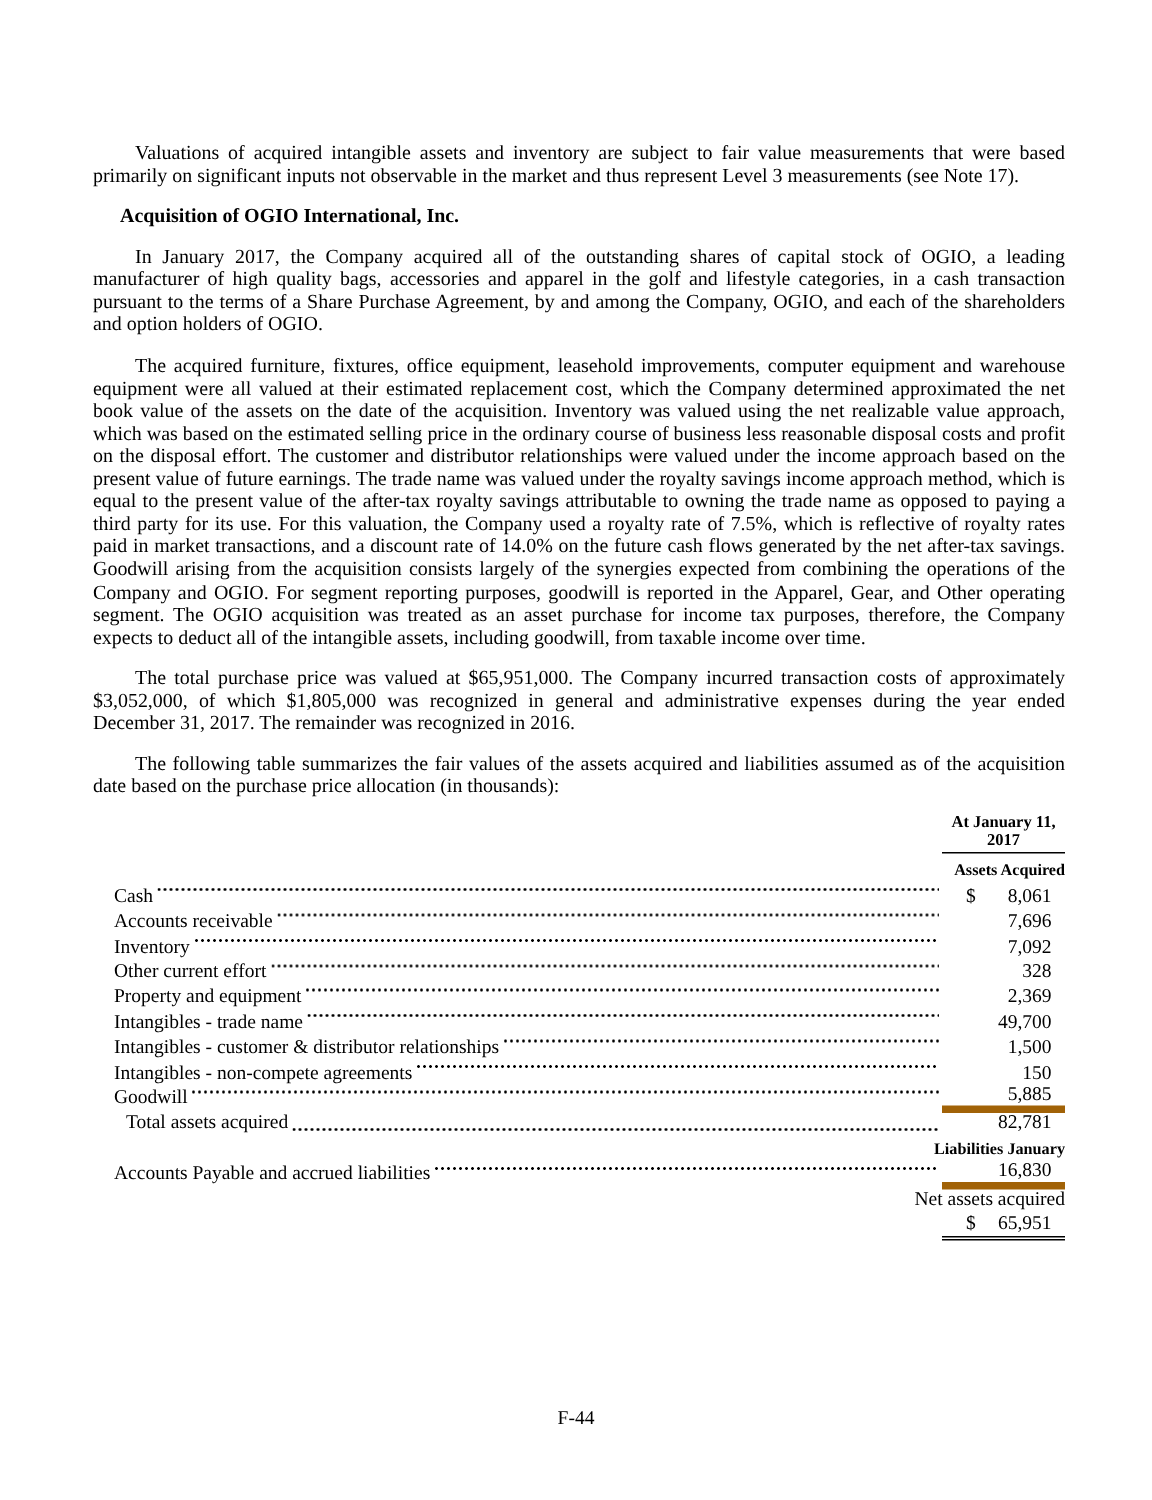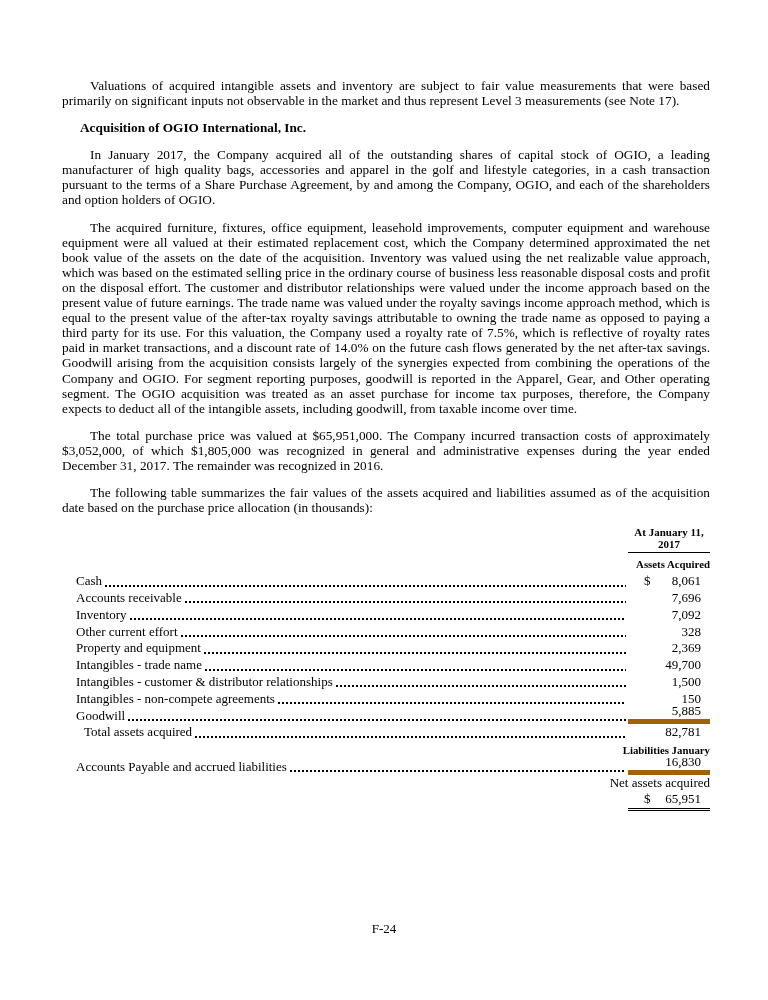--- a/index.html
+++ b/index.html
@@ -1,21 +1,21 @@
 <!DOCTYPE html>
 <html><head>
 <meta charset="utf-8">
 <style>
   * { box-sizing: border-box; margin: 0; padding: 0; }
   html, body { background: #ffffff; }
   .page {
     position: relative;
     width: 768px;
     height: 984px;
-    margin: 0 auto;
+    margin: 16px auto;
     background: #ffffff;
     color: #000000;
     font-family: "Liberation Serif", serif;
     overflow: hidden;
     border-radius: 10px;
   }
   .content {
     position: absolute;
     left: 62px;
     right: 58px;
@@ -61,21 +61,21 @@
     height: 16.8px;
     line-height: 16.4px;
   }
   .trow.section {
     font-weight: bold;
     font-size: 10.8px;
     padding-left: 6px;
     height: 17.5px;
     justify-content: flex-end;
   }
-  .trow.item  { padding-left: 14px; }
+  .trow.item  { padding-left: 14px; align-items: center; }
   .trow.total { padding-left: 22px; }
   .trow.net   { padding-left: 6px; flex-direction: column; }
   .rlabel { white-space: nowrap; }
   .leader { flex: 1; position: relative; }
   .leader::after {
     content: "";
     position: absolute;
     left: 3px;
     right: 2px;
     bottom: 3px;
@@ -229,14 +229,14 @@
             <span class="amt">
               <span class="cur">$</span>
               <span class="val">65,951</span>
             </span>
           </div>
         </div>
     </div>
 
   </div>
 
-  <div class="footer">F-24</div>
+  <div class="footer">F-44</div>
 </div>
 
 </body></html>

